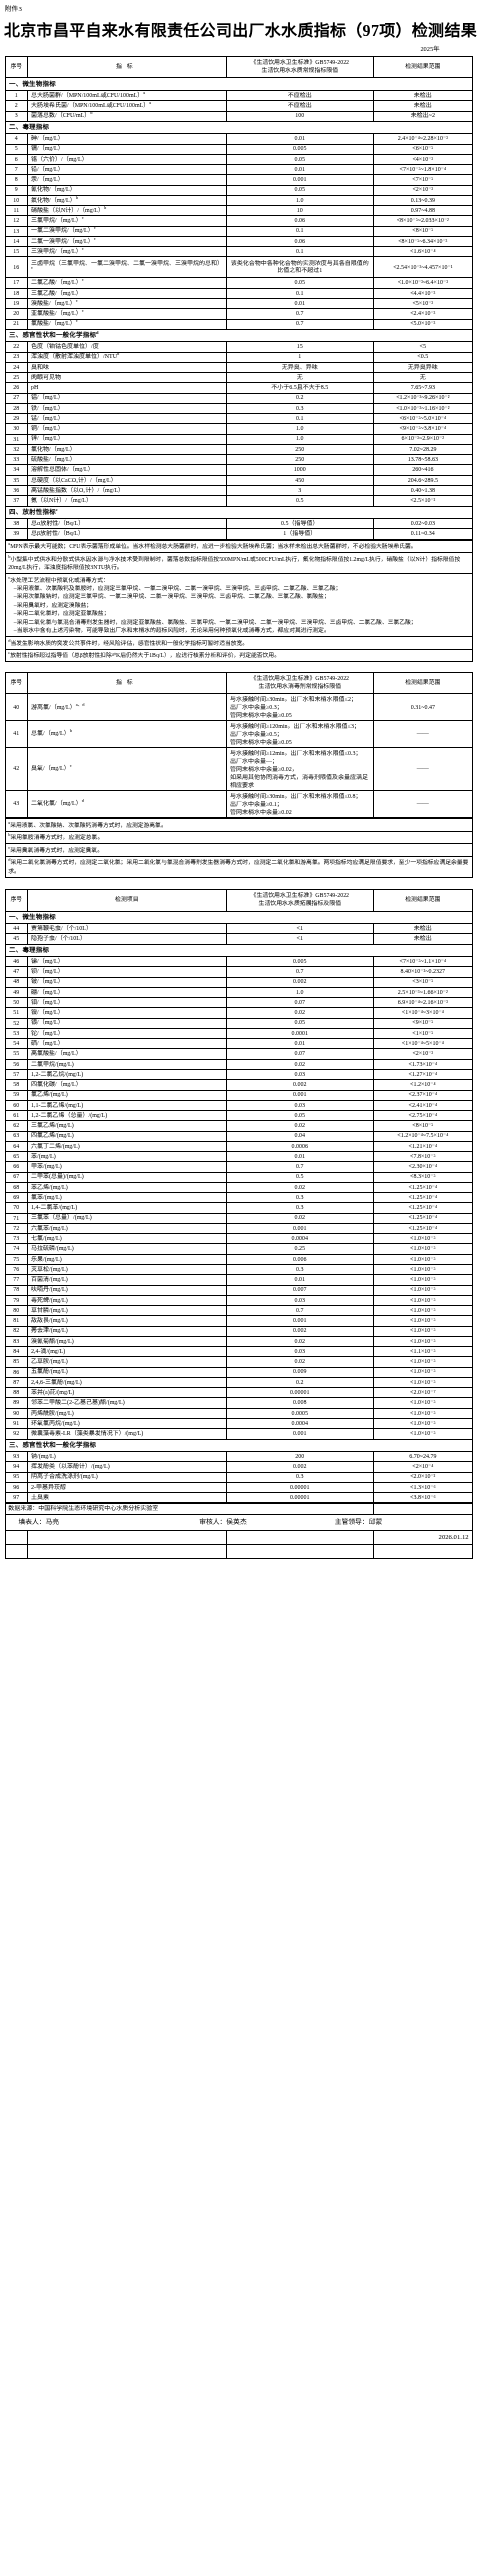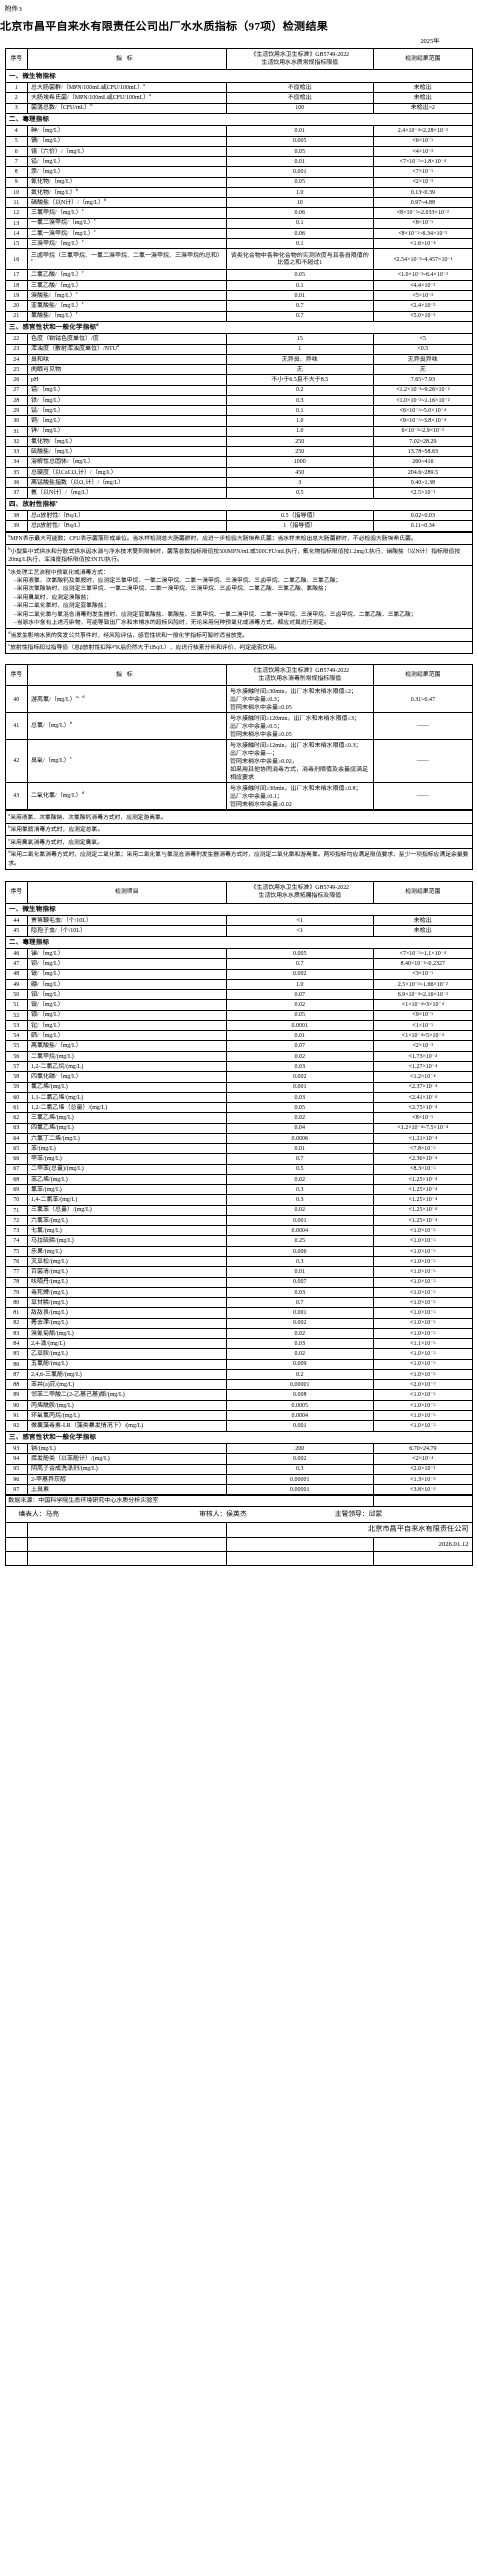--- a/index.html
+++ b/index.html
@@ -8,22 +8,22 @@
     width:477px;
     font-family:"Liberation Serif","DejaVu Serif",serif;
     color:#000;
     -webkit-font-smoothing:none;
   }
   .page{width:477px;position:relative;padding:0;}
 
   
   .attach{font-size:6.8px;padding:3.2px 0 2.4px 4.8px;font-family:"Liberation Serif",serif;}
   .doc-title{
-    text-align:left;
-    font-size:11px;
+    text-align:right;
+    font-size:16px;
     font-weight:700;
     letter-spacing:0.3px;
     padding:1.6px 0 2.4px 0;
     font-family:"Liberation Serif","DejaVu Serif",serif;
   }
   .year-row{
     display:flex;
     font-size:6.4px;
     padding:0.8px 0 2.4px 0;
   }
@@ -866,25 +866,20 @@
             </div>
             <div class="sign-b">
               <span>审核人：</span><span>侯英杰</span>
             </div>
             <div class="sign-c">
               <span>主管领导：</span><span>邱蒙</span>
             </div>
           </div>
         </td>
       </tr>
-      <tr class="co-row">
-        <td>&nbsp;</td>
-        <td></td>
-        <td colspan="2">北京市昌平自来水有限责任公司</td>
-      </tr>
       <tr class="date-row">
         <td>&nbsp;</td>
         <td></td>
         <td></td>
         <td>2026.01.12</td>
       </tr>
       <tr class="blank-row">
         <td>&nbsp;</td>
         <td></td>
         <td></td>

